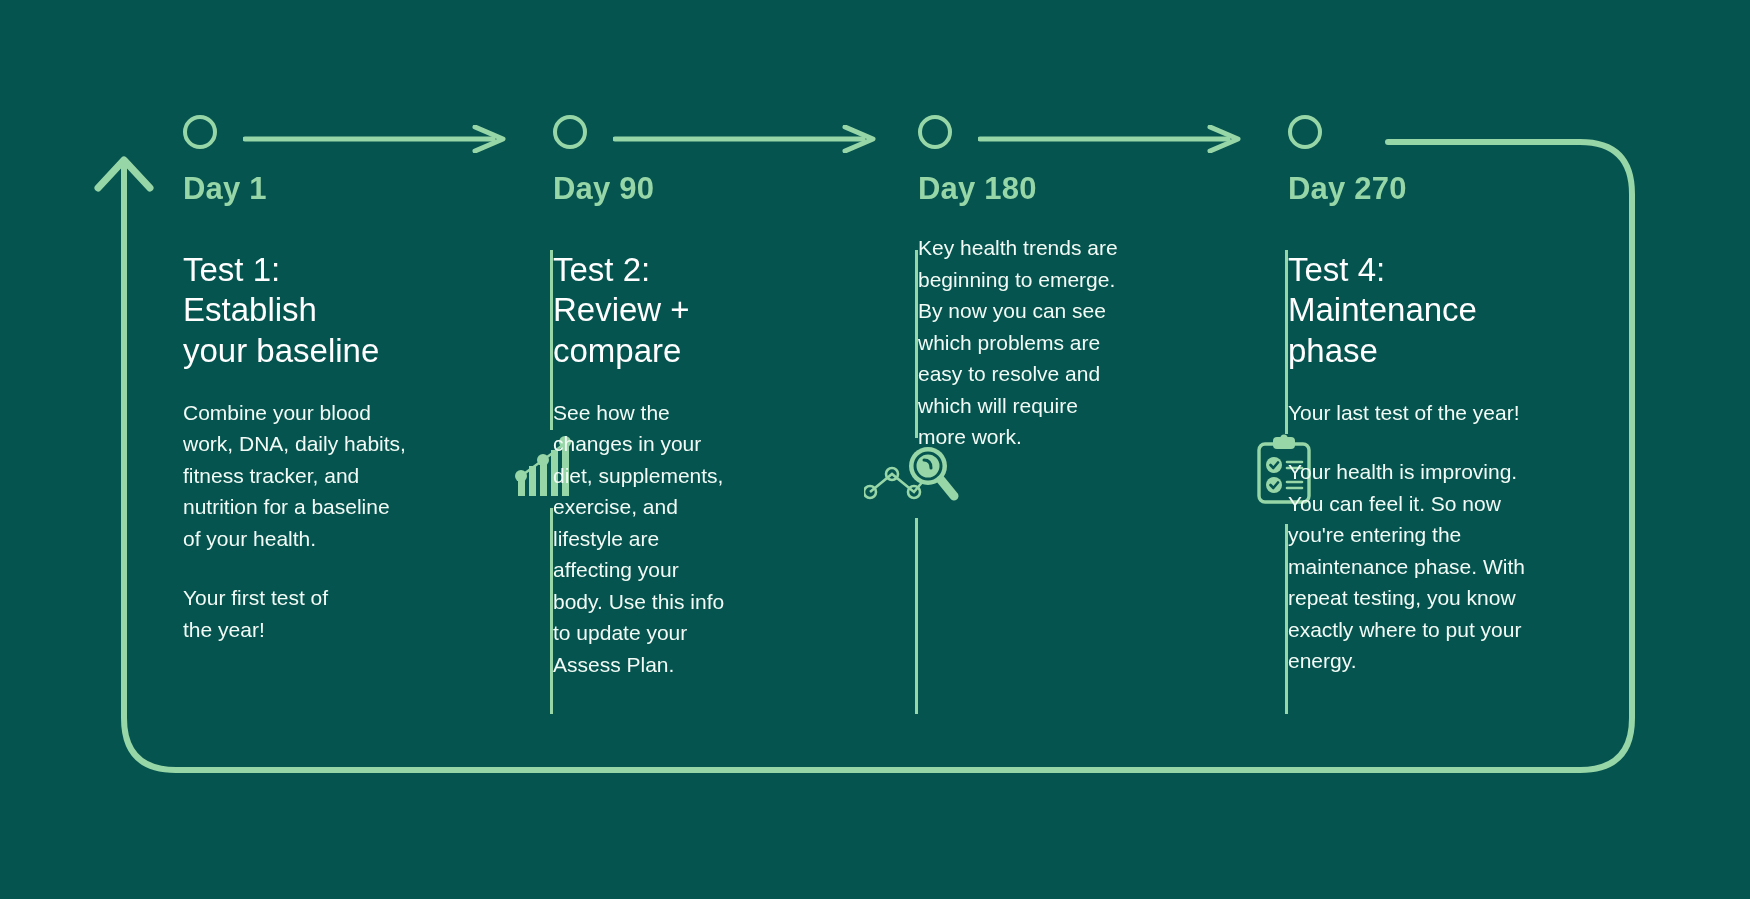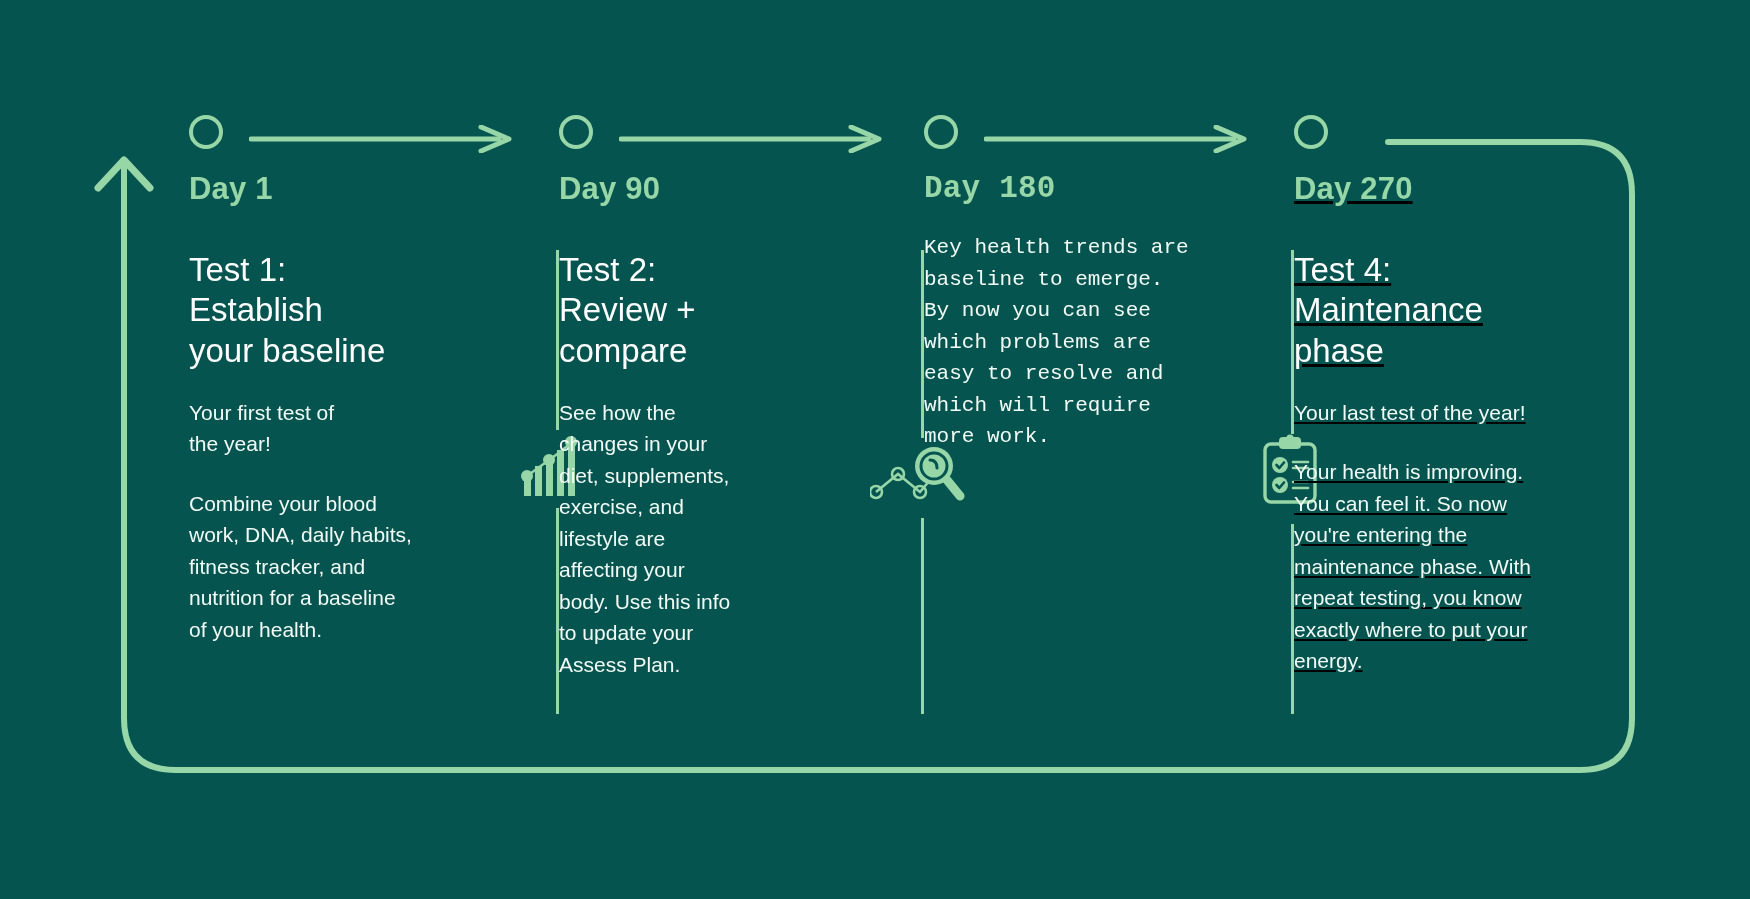--- a/index.html
+++ b/index.html
@@ -27,35 +27,35 @@
     left: 0;
     top: 0;
     width: 1750px;
     height: 899px;
     pointer-events: none;
   }
 
   
   .columns {
     position: absolute;
-    left: 189px;
+    left: 183px;
     top: 112px;
     width: 1430px;
     height: 740px;
     display: flex;
     flex-direction: row;
   }
   .col {
     position: relative;
     box-sizing: border-box;
   }
   .col-1 { width: 370px; padding-right: 56px; }
   .col-2 { width: 365px; padding-right: 52px; }
-  .col-3 { width: 370px; padding-right: 48px; font-family: Liberation Mono, monospace; }
-  .col-4 { width: 325px; text-decoration: underline; }
+  .col-3 { width: 370px; padding-right: 48px; }
+  .col-4 { width: 325px; }
 
   
   .node-row {
     position: relative;
     height: 54px;
   }
   .node-circle {
     position: absolute;
     left: 0;
     top: 3px;
@@ -146,27 +146,27 @@
           <svg width="268" height="28" viewBox="0 0 268 28" xmlns="http://www.w3.org/2000/svg">
             <line x1="2" y1="14" x2="250" y2="14" stroke="#97d6a6" stroke-width="5" stroke-linecap="round"></line>
             <path d="M 232 2 L 260 14 L 232 26" fill="none" stroke="#97d6a6" stroke-width="5" stroke-linecap="round" stroke-linejoin="round"></path>
           </svg>
         </div>
       </div>
       <div class="day-label">Day 1</div>
       <div class="test-title">Test 1:
 Establish
 your baseline</div>
-      <div class="test-body">Your first test of
-the year!</div>
       <div class="test-body">Combine your blood
 work, DNA, daily habits,
 fitness tracker, and
 nutrition for a baseline
 of your health.</div>
+      <div class="test-body">Your first test of
+the year!</div>
 
       <div class="divider top" style="right:0; top:138px; height:180px;"></div>
       <div class="mid-icon" style="right:-33px; top:318px;">
         <svg width="72" height="68" viewBox="0 0 72 68" xmlns="http://www.w3.org/2000/svg">
 
           <rect x="4" y="44" width="7" height="22" fill="#97d6a6"></rect>
           <rect x="15" y="36" width="7" height="30" fill="#97d6a6"></rect>
           <rect x="26" y="28" width="7" height="38" fill="#97d6a6"></rect>
           <rect x="37" y="20" width="7" height="46" fill="#97d6a6"></rect>
           <rect x="48" y="11" width="7" height="55" fill="#97d6a6"></rect>
@@ -228,21 +228,21 @@
         <div class="node-circle"></div>
         <div class="connector">
           <svg width="268" height="28" viewBox="0 0 268 28" xmlns="http://www.w3.org/2000/svg">
             <line x1="2" y1="14" x2="250" y2="14" stroke="#97d6a6" stroke-width="5" stroke-linecap="round"></line>
             <path d="M 232 2 L 260 14 L 232 26" fill="none" stroke="#97d6a6" stroke-width="5" stroke-linecap="round" stroke-linejoin="round"></path>
           </svg>
         </div>
       </div>
       <div class="day-label">Day 180</div>
       <div class="test-body">Key health trends are
-baseline to emerge.
+beginning to emerge.
 By now you can see
 which problems are
 easy to resolve and
 which will require
 more work.</div>
 
       <div class="divider top" style="right:0; top:138px; height:184px;"></div>
       <div class="mid-icon" style="right:-27px; top:322px;">
         <svg width="62" height="78" viewBox="0 0 62 78" xmlns="http://www.w3.org/2000/svg">
           <rect x="6" y="10" width="50" height="58" rx="6" ry="6" fill="none" stroke="#97d6a6" stroke-width="3.4"></rect>

